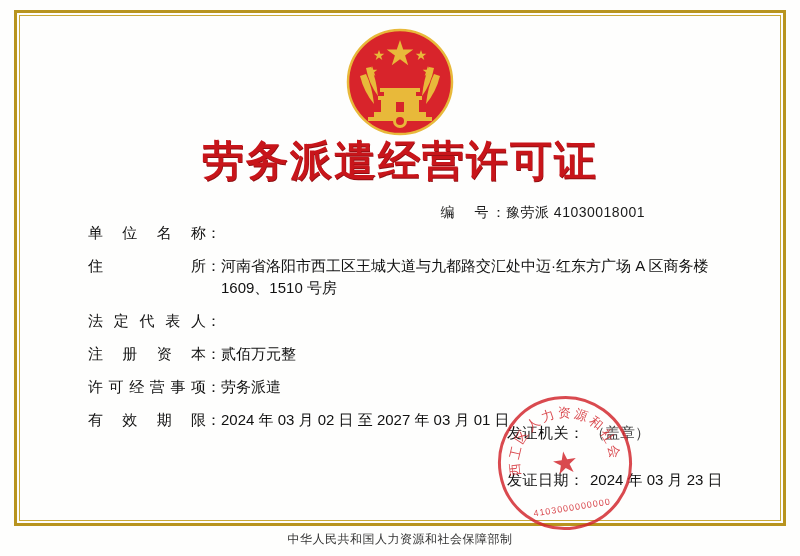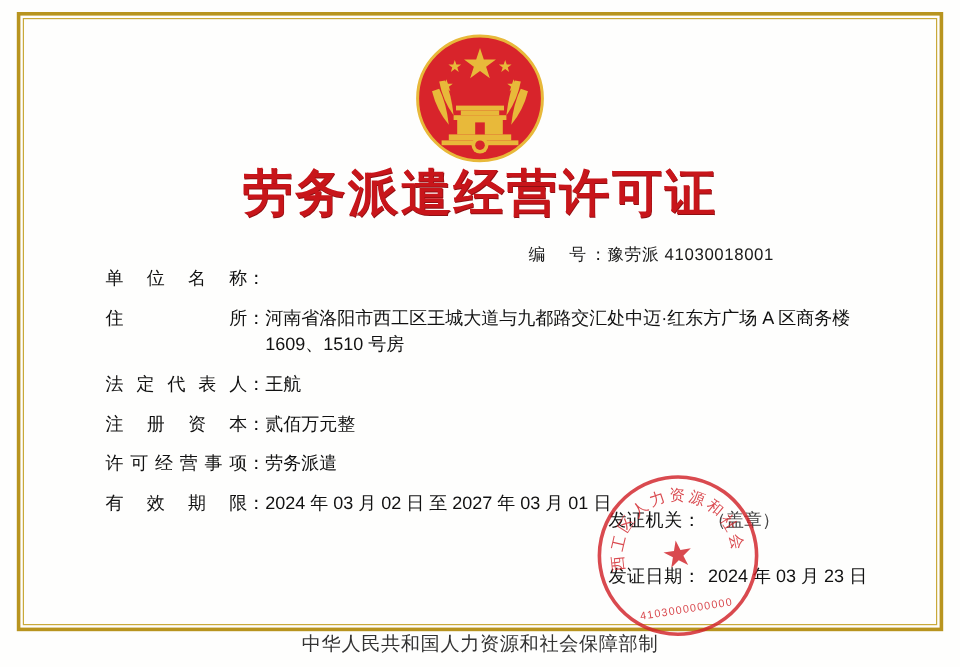--- a/index.html
+++ b/index.html
@@ -183,21 +183,21 @@
     color: #d2232a;
   }
 
   
   .footer {
     position: absolute;
     bottom: 8px;
     left: 0;
     width: 100%;
     text-align: center;
-    font-size: 16px;
+    font-size: 12px;
     color: #333333;
     letter-spacing: 0.5px;
   }
 </style>
 </head>
 <body>
 
 <div class="certificate">
 
   <div class="border-outer"></div>
@@ -256,21 +256,20 @@
 
     <div class="field-row">
       <span class="field-label">住所</span>
       <span class="field-colon">：</span>
       <span class="field-value wrap">河南省洛阳市西工区王城大道与九都路交汇处中迈·红东方广场 A 区商务楼 1609、1510 号房</span>
     </div>
 
     <div class="field-row">
       <span class="field-label">法定代表人</span>
       <span class="field-colon">：</span>
-      <span class="field-value">王航</span>
     </div>
 
     <div class="field-row">
       <span class="field-label">注册资本</span>
       <span class="field-colon">：</span>
       <span class="field-value">贰佰万元整</span>
     </div>
 
     <div class="field-row">
       <span class="field-label">许可经营事项</span>

